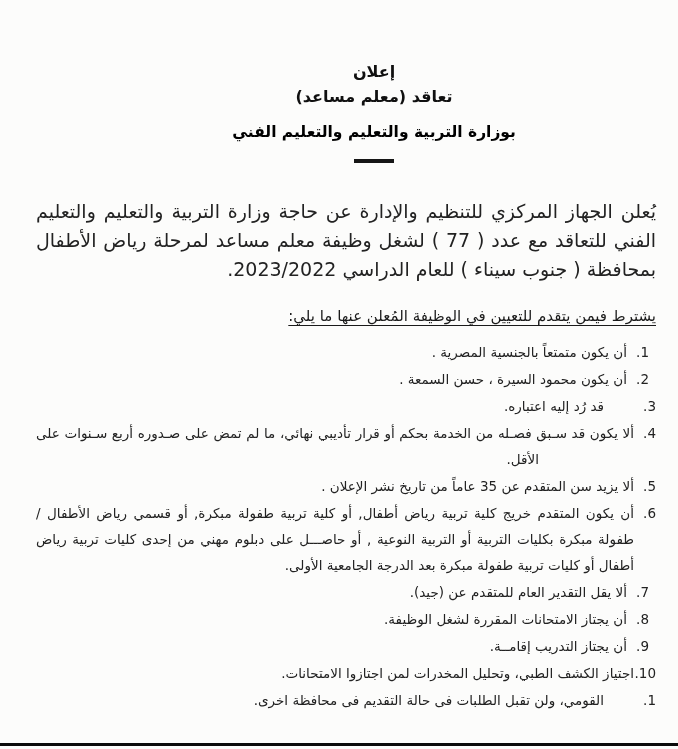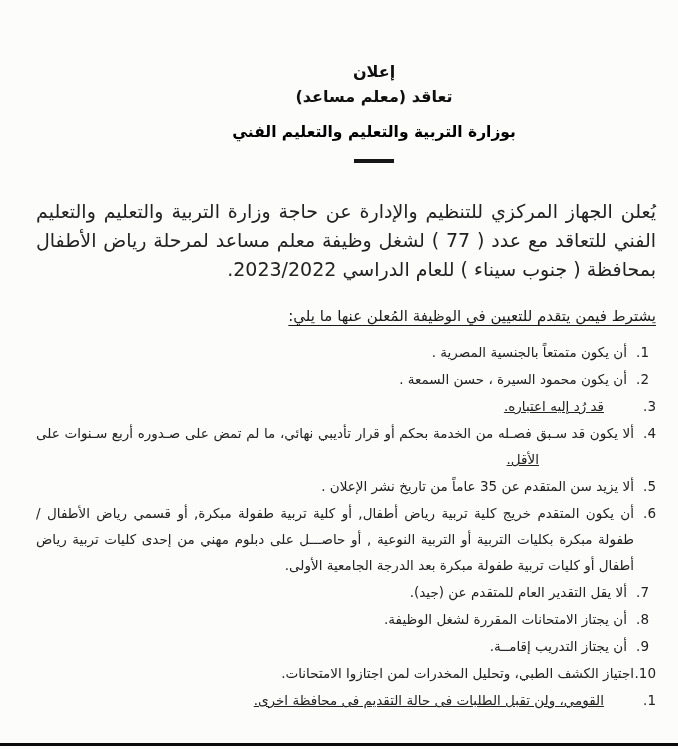--- a/index.html
+++ b/index.html
@@ -87,21 +87,21 @@
     white-space: nowrap;
   }
   .txt {
     flex: 1;
     text-align: justify;
   }
   .txt .l1 {
     text-align: justify;
     text-align-last: justify;        
   }
-  .txt .l2 { padding-right: 30px; text-align: left; text-align-last: right; text-decoration: underline; }
+  .txt .l2 { padding-right: 30px; text-align: left; text-align-last: right; }
   .txt .l2.deep { padding-right: 95px; }
   
   .bottom-edge-line {
     position: absolute;
     left: 0;
     right: 0;
     bottom: 3px;
     height: 3px;
     background: #0b0b0b;
   }

